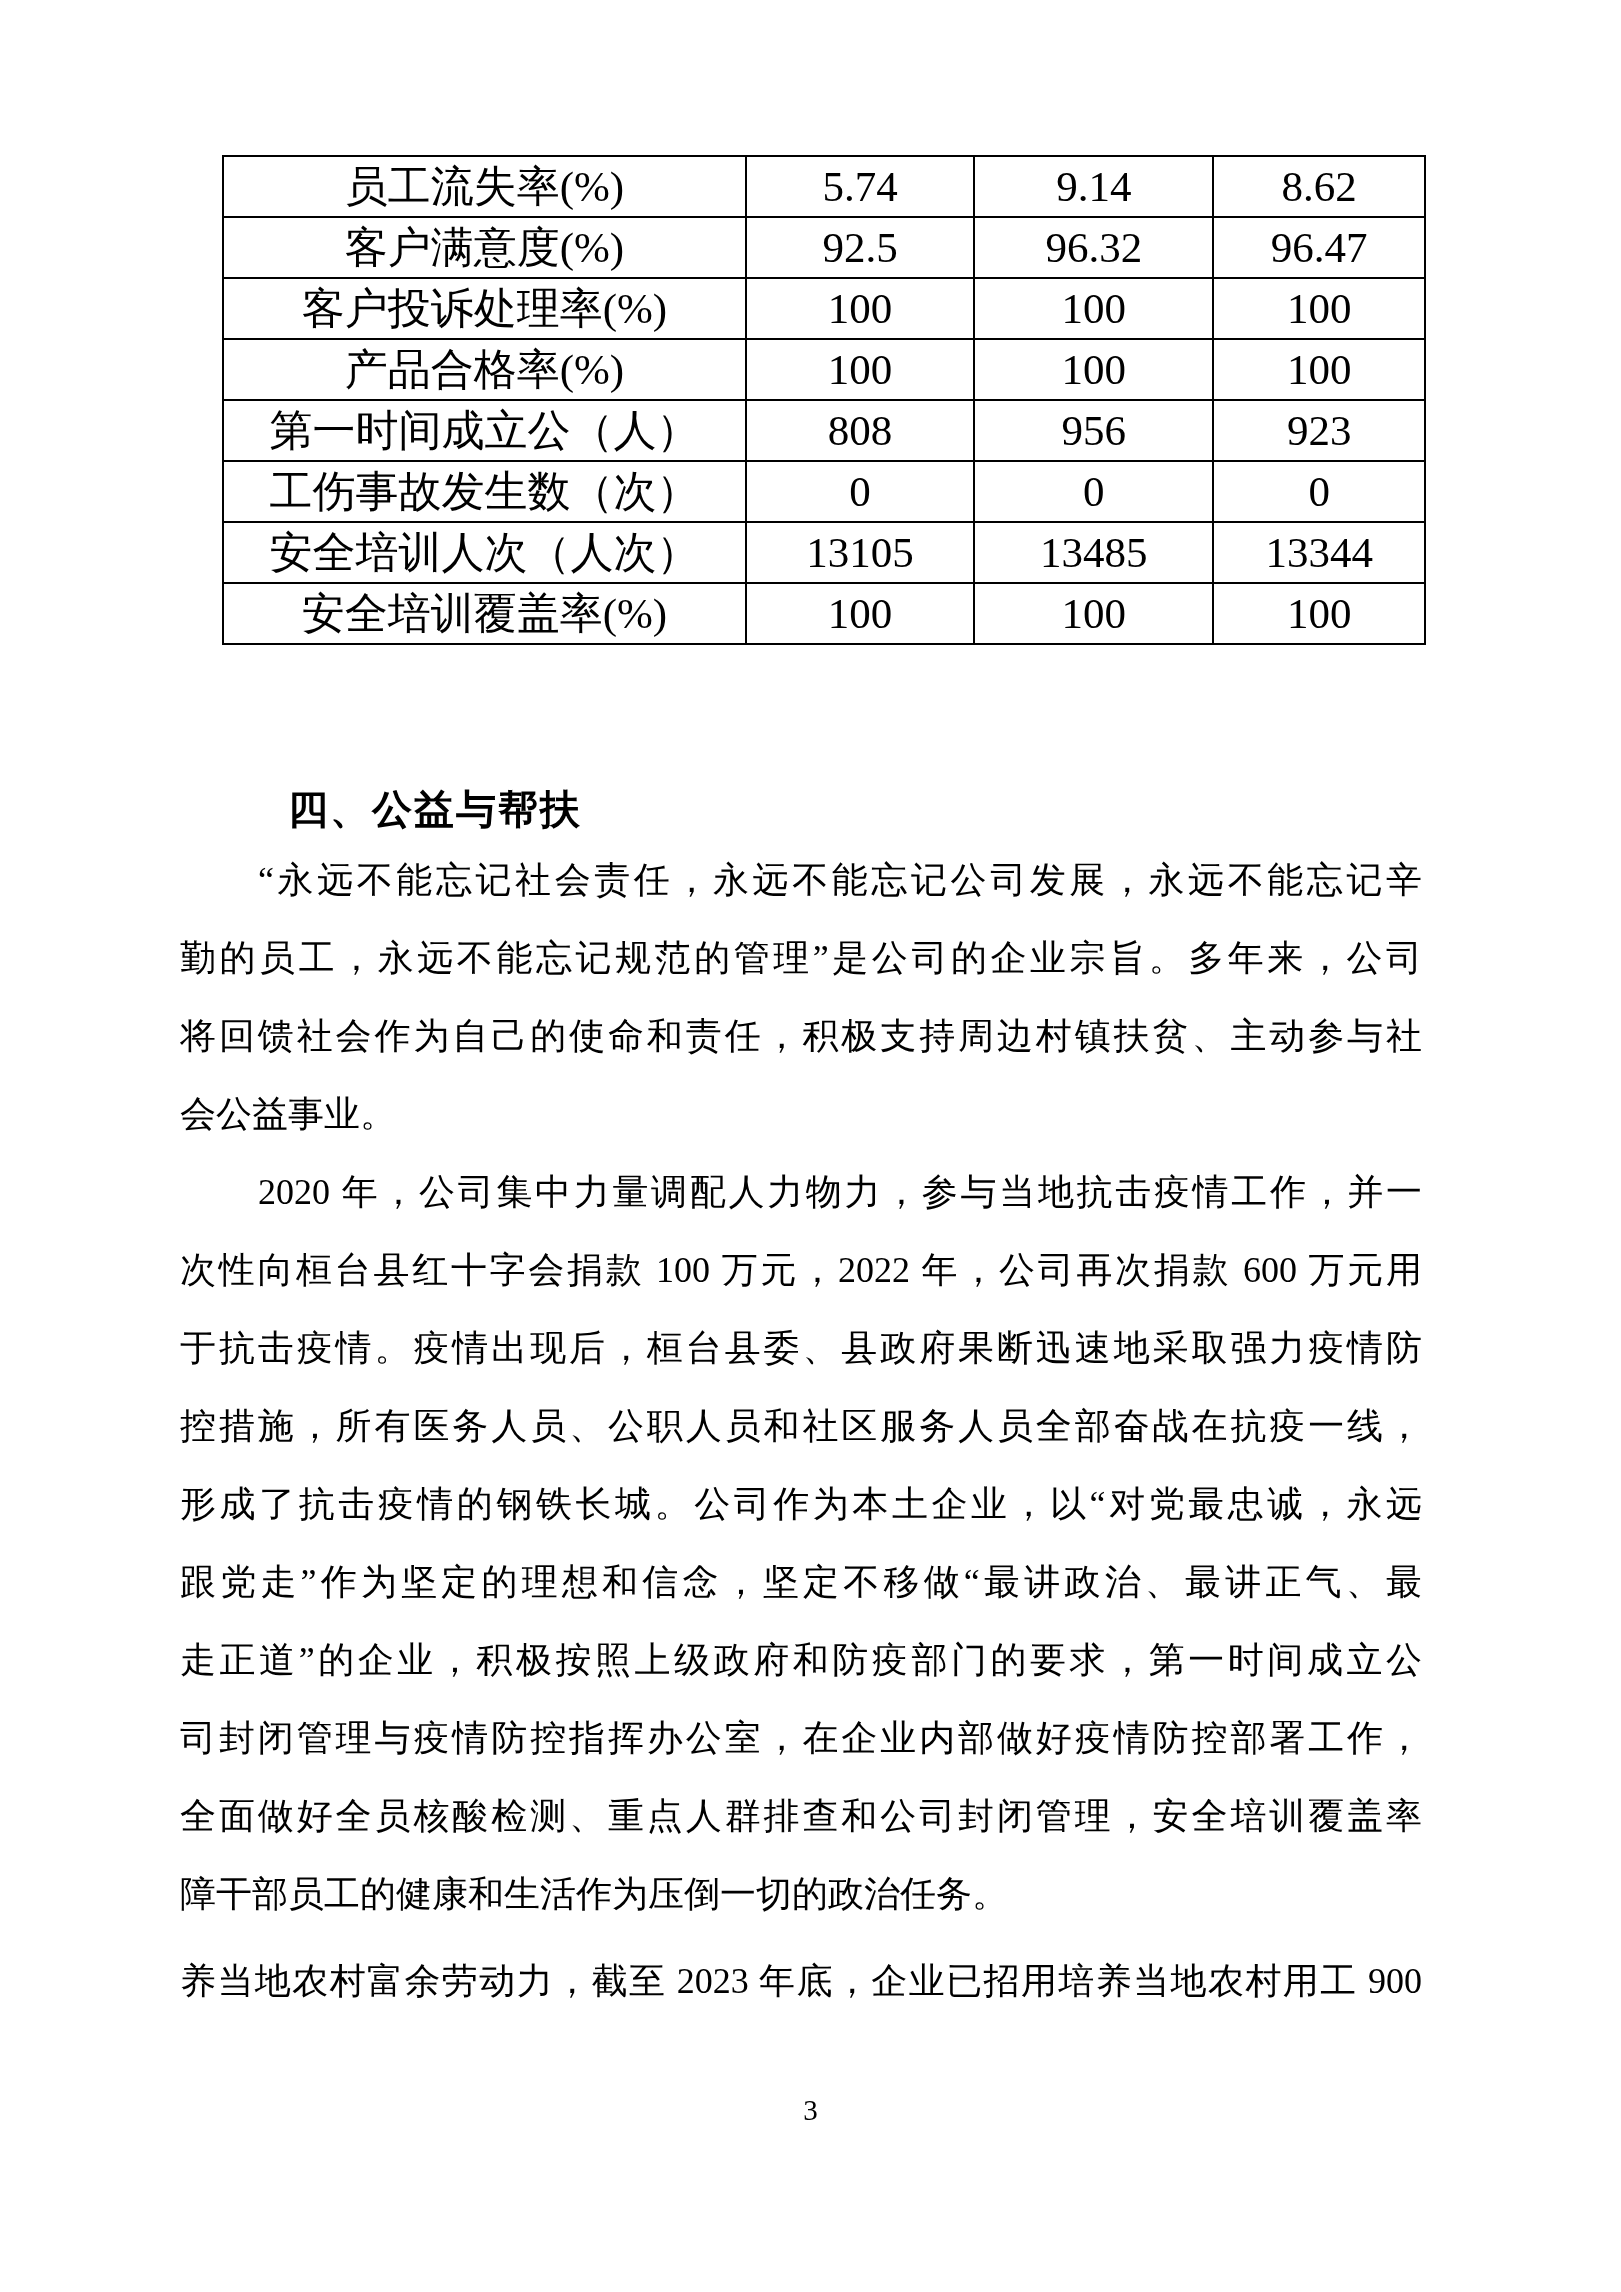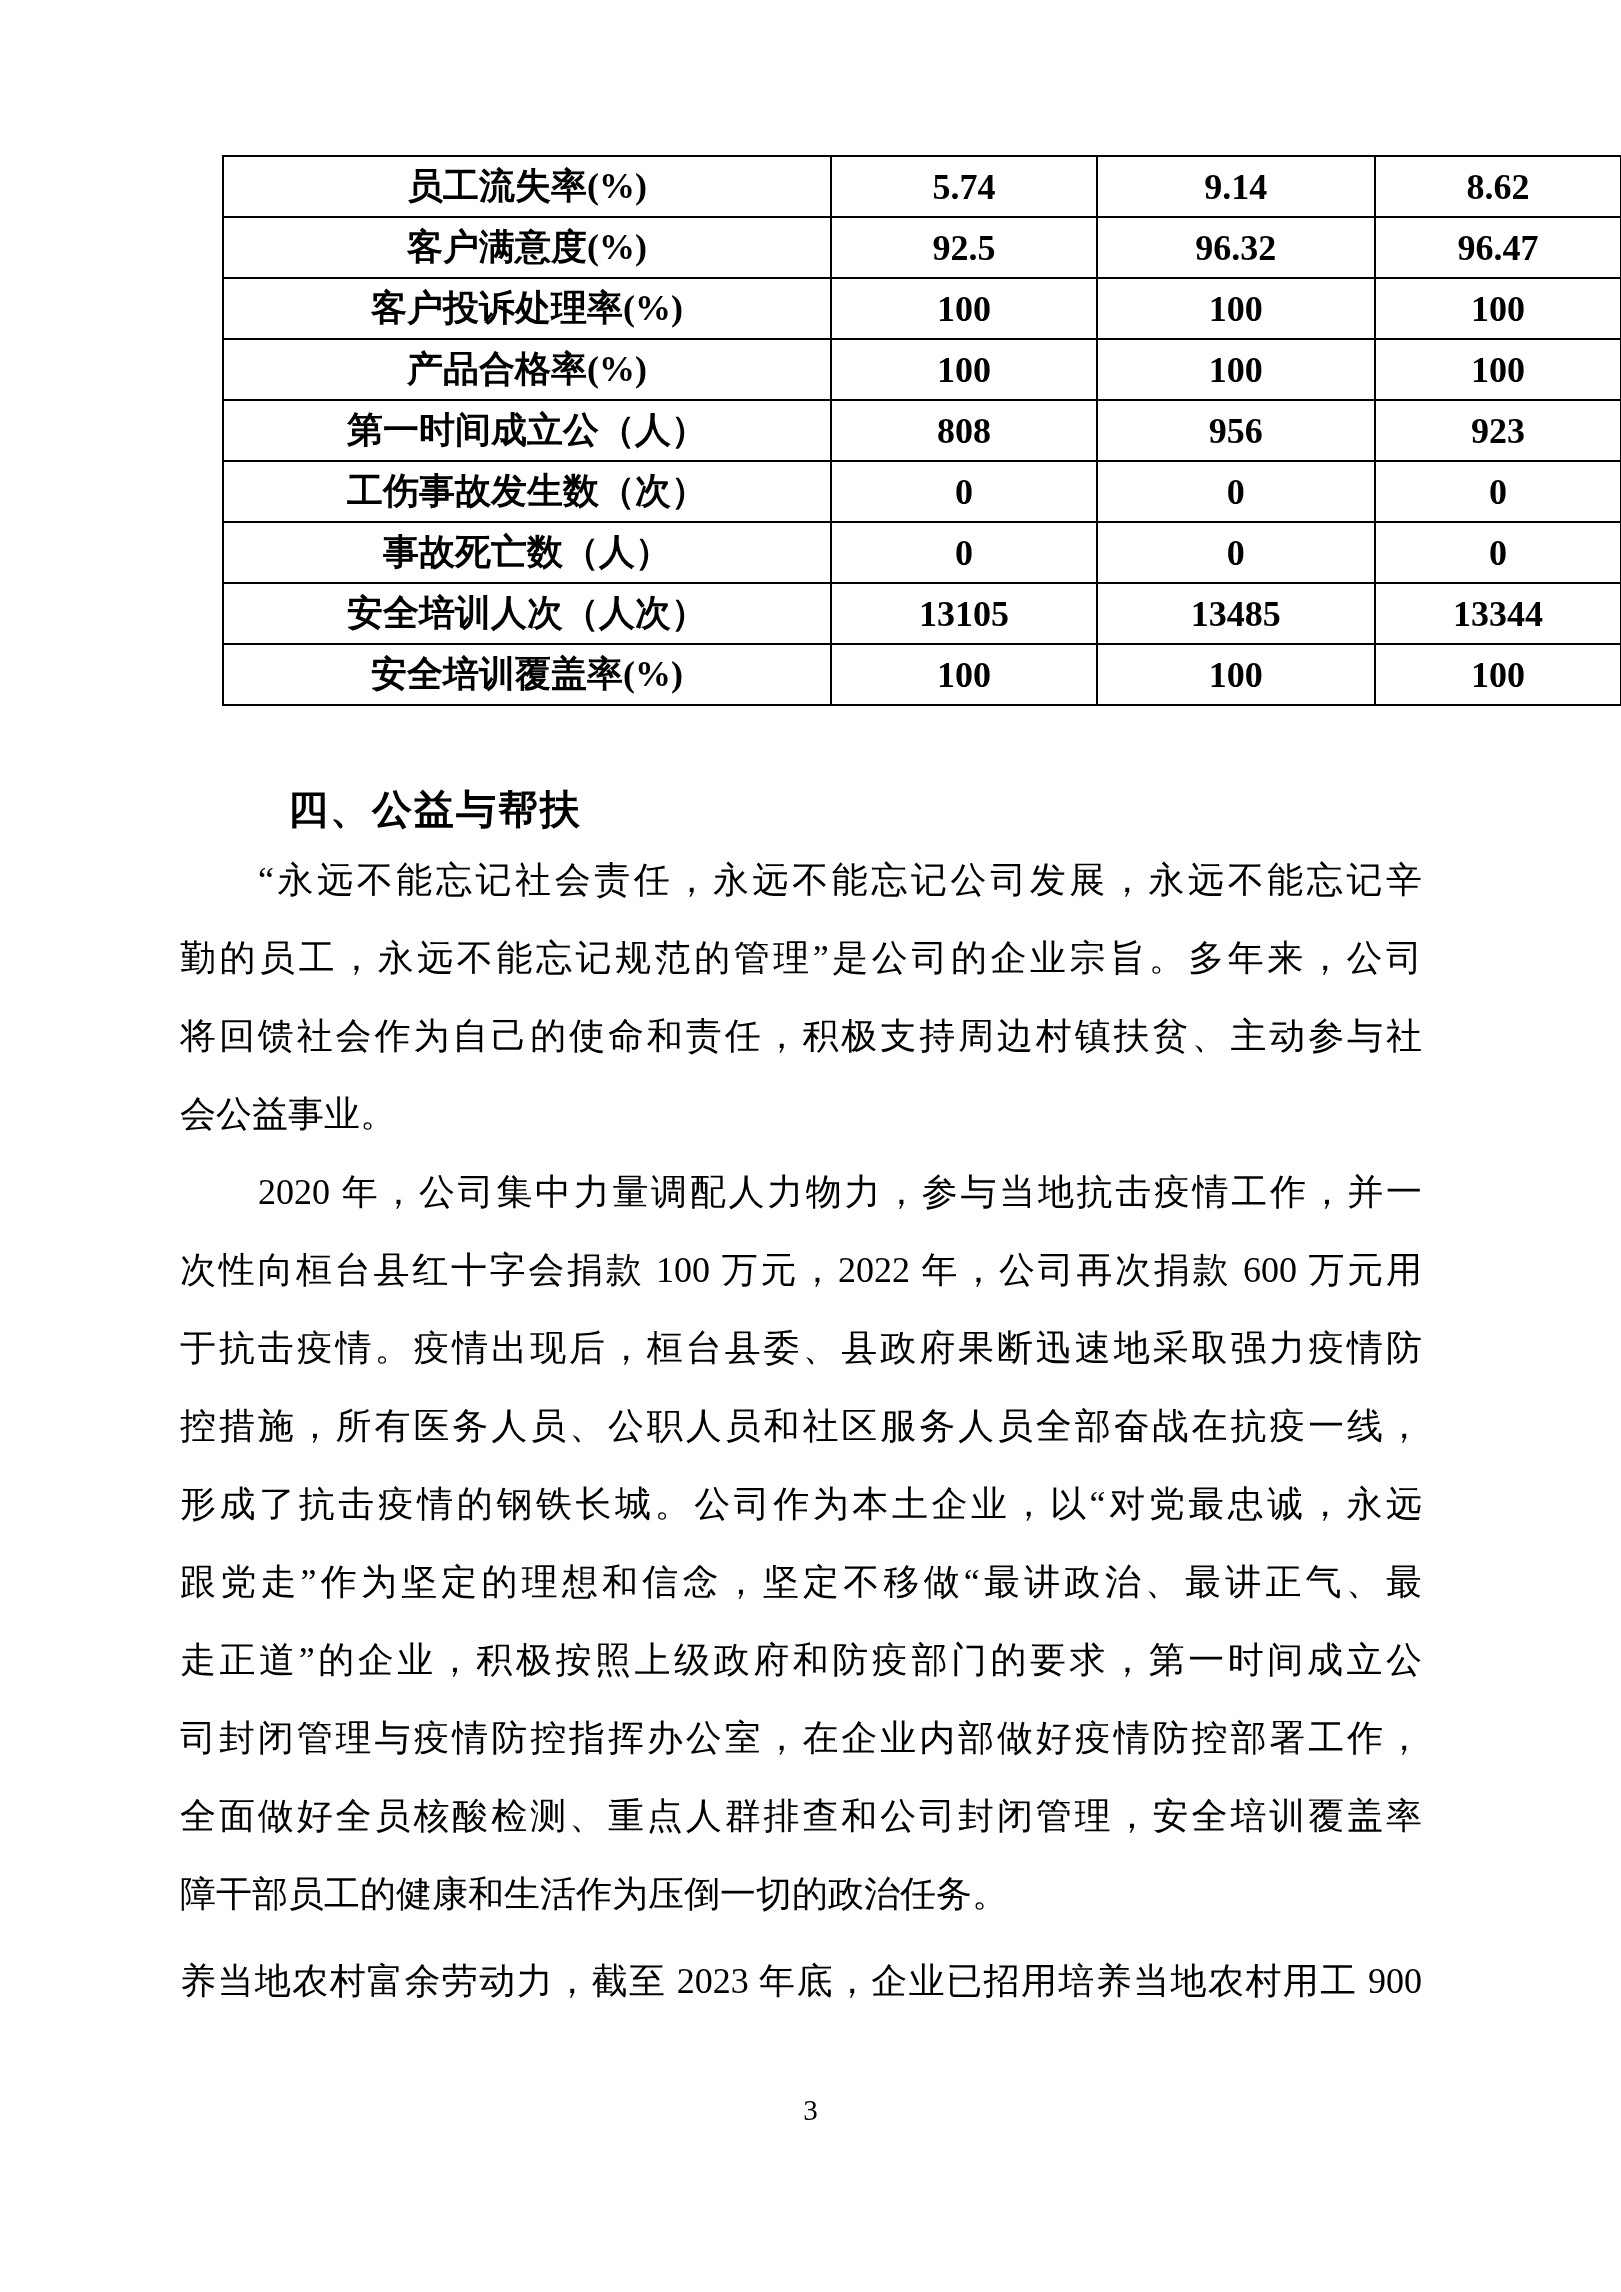--- a/index.html
+++ b/index.html
@@ -9,25 +9,24 @@
     margin: 0 auto;
     background: #ffffff;
     color: #000000;
     font-family: "Liberation Serif", "DejaVu Serif", serif;
     overflow: hidden;
   }
   
   table.metrics {
     position: absolute;
     top: 155px; left: 222px;
-    width: 1400px;
+    width: 1204px;
     border-collapse: collapse;
     table-layout: fixed;
-    font-size: 36px;
-    font-weight: bold;
+    font-size: 43px;
   }
   table.metrics tr { height: 61px; }
   table.metrics td {
     border: 2px solid #000000;
     text-align: center;
     vertical-align: middle;
     padding: 0;
     overflow: hidden;
     white-space: nowrap;
   }
@@ -119,26 +118,20 @@
         <td>956</td>
         <td>923</td>
       </tr>
       <tr>
         <td>工伤事故发生数（次）</td>
         <td>0</td>
         <td>0</td>
         <td>0</td>
       </tr>
       <tr>
-        <td>事故死亡数（人）</td>
-        <td>0</td>
-        <td>0</td>
-        <td>0</td>
-      </tr>
-      <tr>
         <td>安全培训人次（人次）</td>
         <td>13105</td>
         <td>13485</td>
         <td>13344</td>
       </tr>
       <tr>
         <td>安全培训覆盖率(%)</td>
         <td>100</td>
         <td>100</td>
         <td>100</td>

